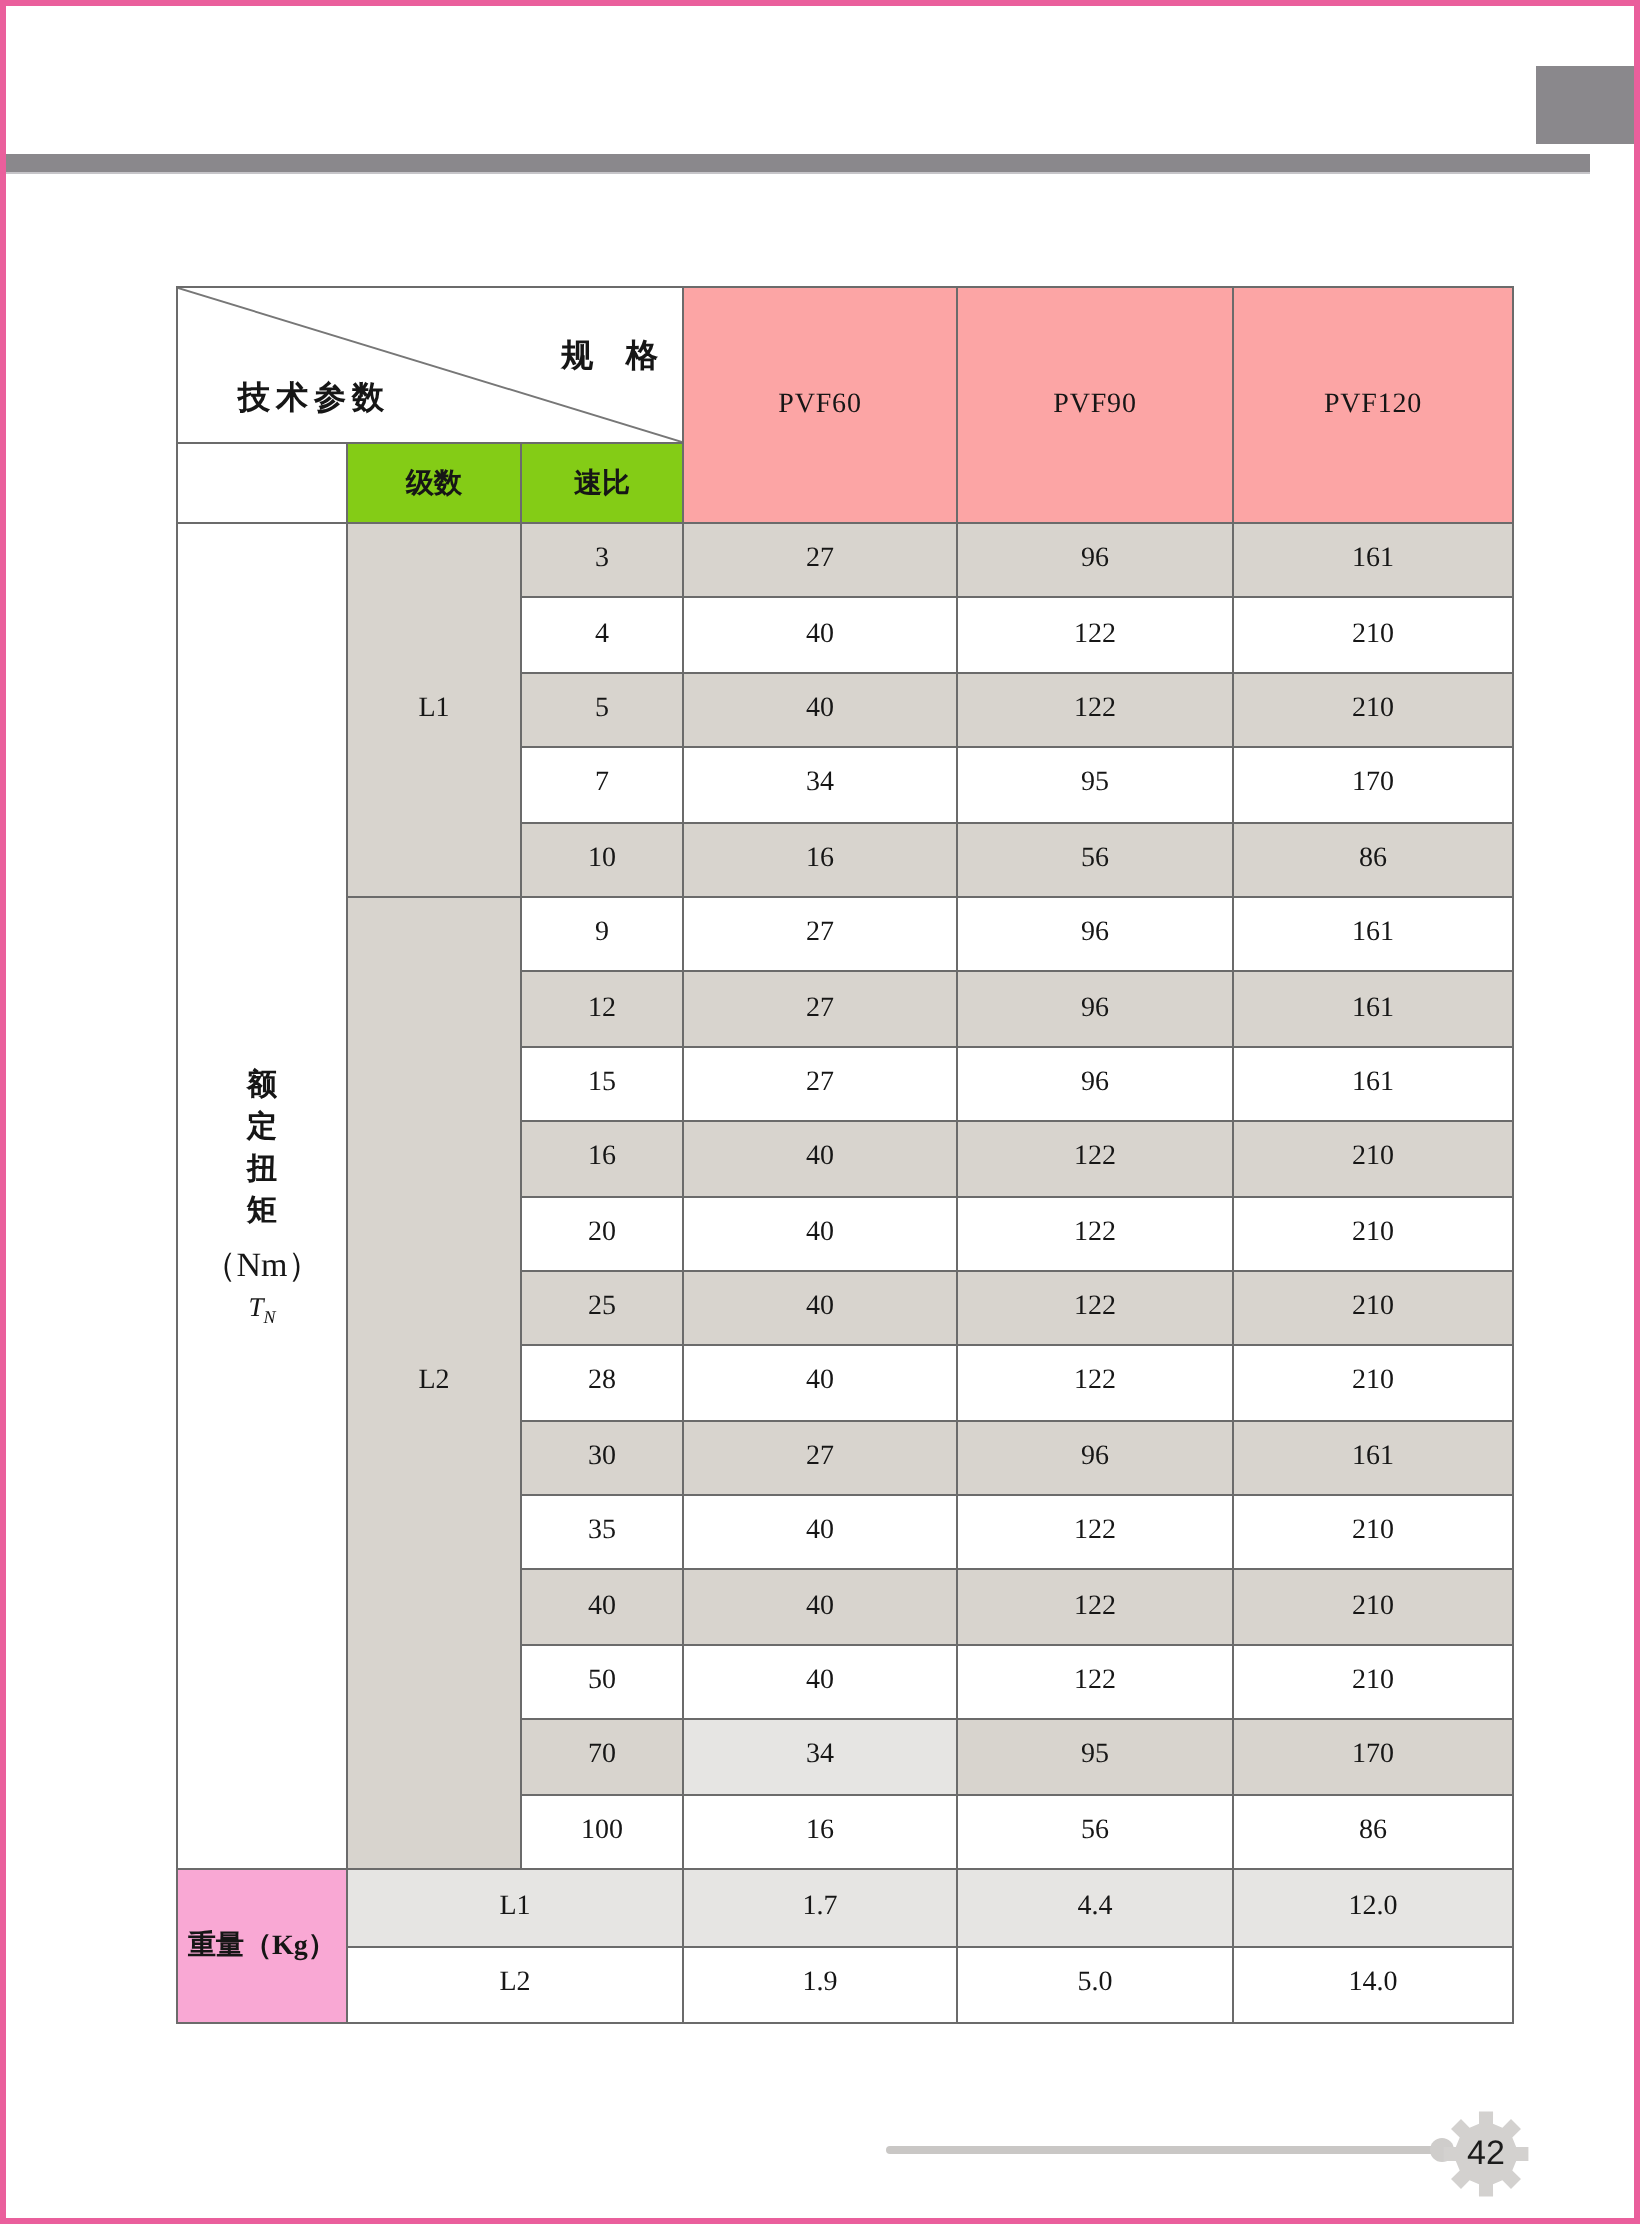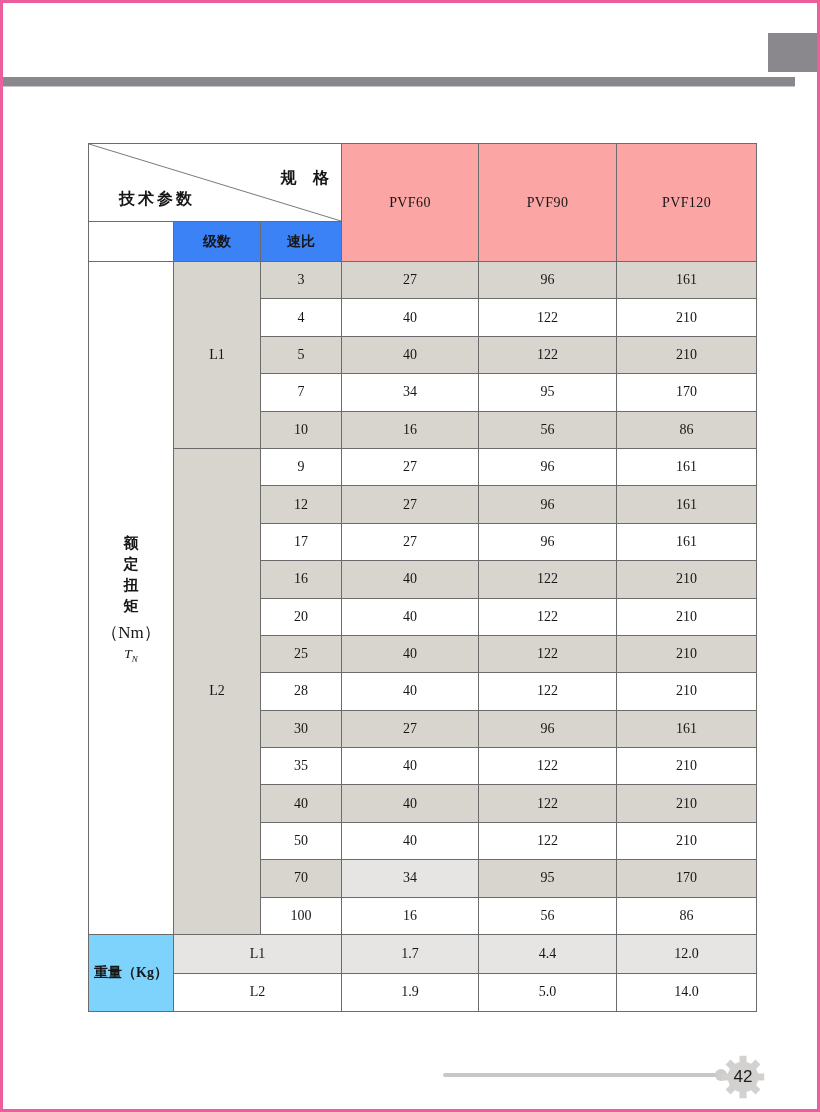--- a/index.html
+++ b/index.html
@@ -50,40 +50,40 @@
     position:absolute; bottom:11px; left:30px;
     font-family:"Liberation Sans", sans-serif;
     font-weight:700; font-size:16px; letter-spacing:3px;
   }
   td.model {
     font-family:"Liberation Sans", sans-serif;
     font-size:15.5px; letter-spacing:0.4px; background:#fca5a5;
   }
   td.subhead {
     font-family:"Liberation Sans", sans-serif;
-    font-weight:700; font-size:15px; background:#3b82f6;
+    font-weight:700; font-size:15px; background:#84cc16;
   }
   td.corner-empty { background:#fff; }
 
   td.vlabel { background:#fff; }
   .vert { display:flex; flex-direction:column; align-items:center; justify-content:center; }
   .vch {
     font-family:"Liberation Sans", sans-serif;
     font-weight:700; font-size:15px; line-height:21px;
   }
   .vunit { font-size:17px; margin-top:5px; font-family:"Liberation Serif", serif; }
   .vsym  { font-size:13.5px; margin-top:2px; font-family:"Liberation Serif", serif; font-style:italic; }
   .vsym sub { font-size:9px; }
 
   td.stage { background:#d8d4ce; font-size:14px; }
   tr.sh td.ratio, tr.sh td.val { background:#d8d4ce; }
   tr.sh td.val.lt { background:#e6e5e3; }
 
   td.wlabel {
-    background:#7dd3fc; font-family:"Liberation Sans", sans-serif;
+    background:#f9a8d4; font-family:"Liberation Sans", sans-serif;
     font-weight:700; font-size:14.5px;
   }
   tr.lt-row td.wstage, tr.lt-row td.val { background:#e6e5e3; }
 
   .footer-line {
     position:absolute; left:440px; top:1070px; width:276px; height:4px;
     background:#c9c7c5; border-radius:2px;
   }
   .footer-dot {
     position:absolute; left:712px; top:1066px; width:12px; height:12px;
@@ -183,21 +183,21 @@
           <td class="val">96</td>
           <td class="val">161</td>
         </tr>
         <tr class="data sh">
           <td class="ratio">12</td>
           <td class="val">27</td>
           <td class="val">96</td>
           <td class="val">161</td>
         </tr>
         <tr class="data">
-          <td class="ratio">17</td>
+          <td class="ratio">15</td>
           <td class="val">27</td>
           <td class="val">96</td>
           <td class="val">161</td>
         </tr>
         <tr class="data sh">
           <td class="ratio">16</td>
           <td class="val">40</td>
           <td class="val">122</td>
           <td class="val">210</td>
         </tr>

